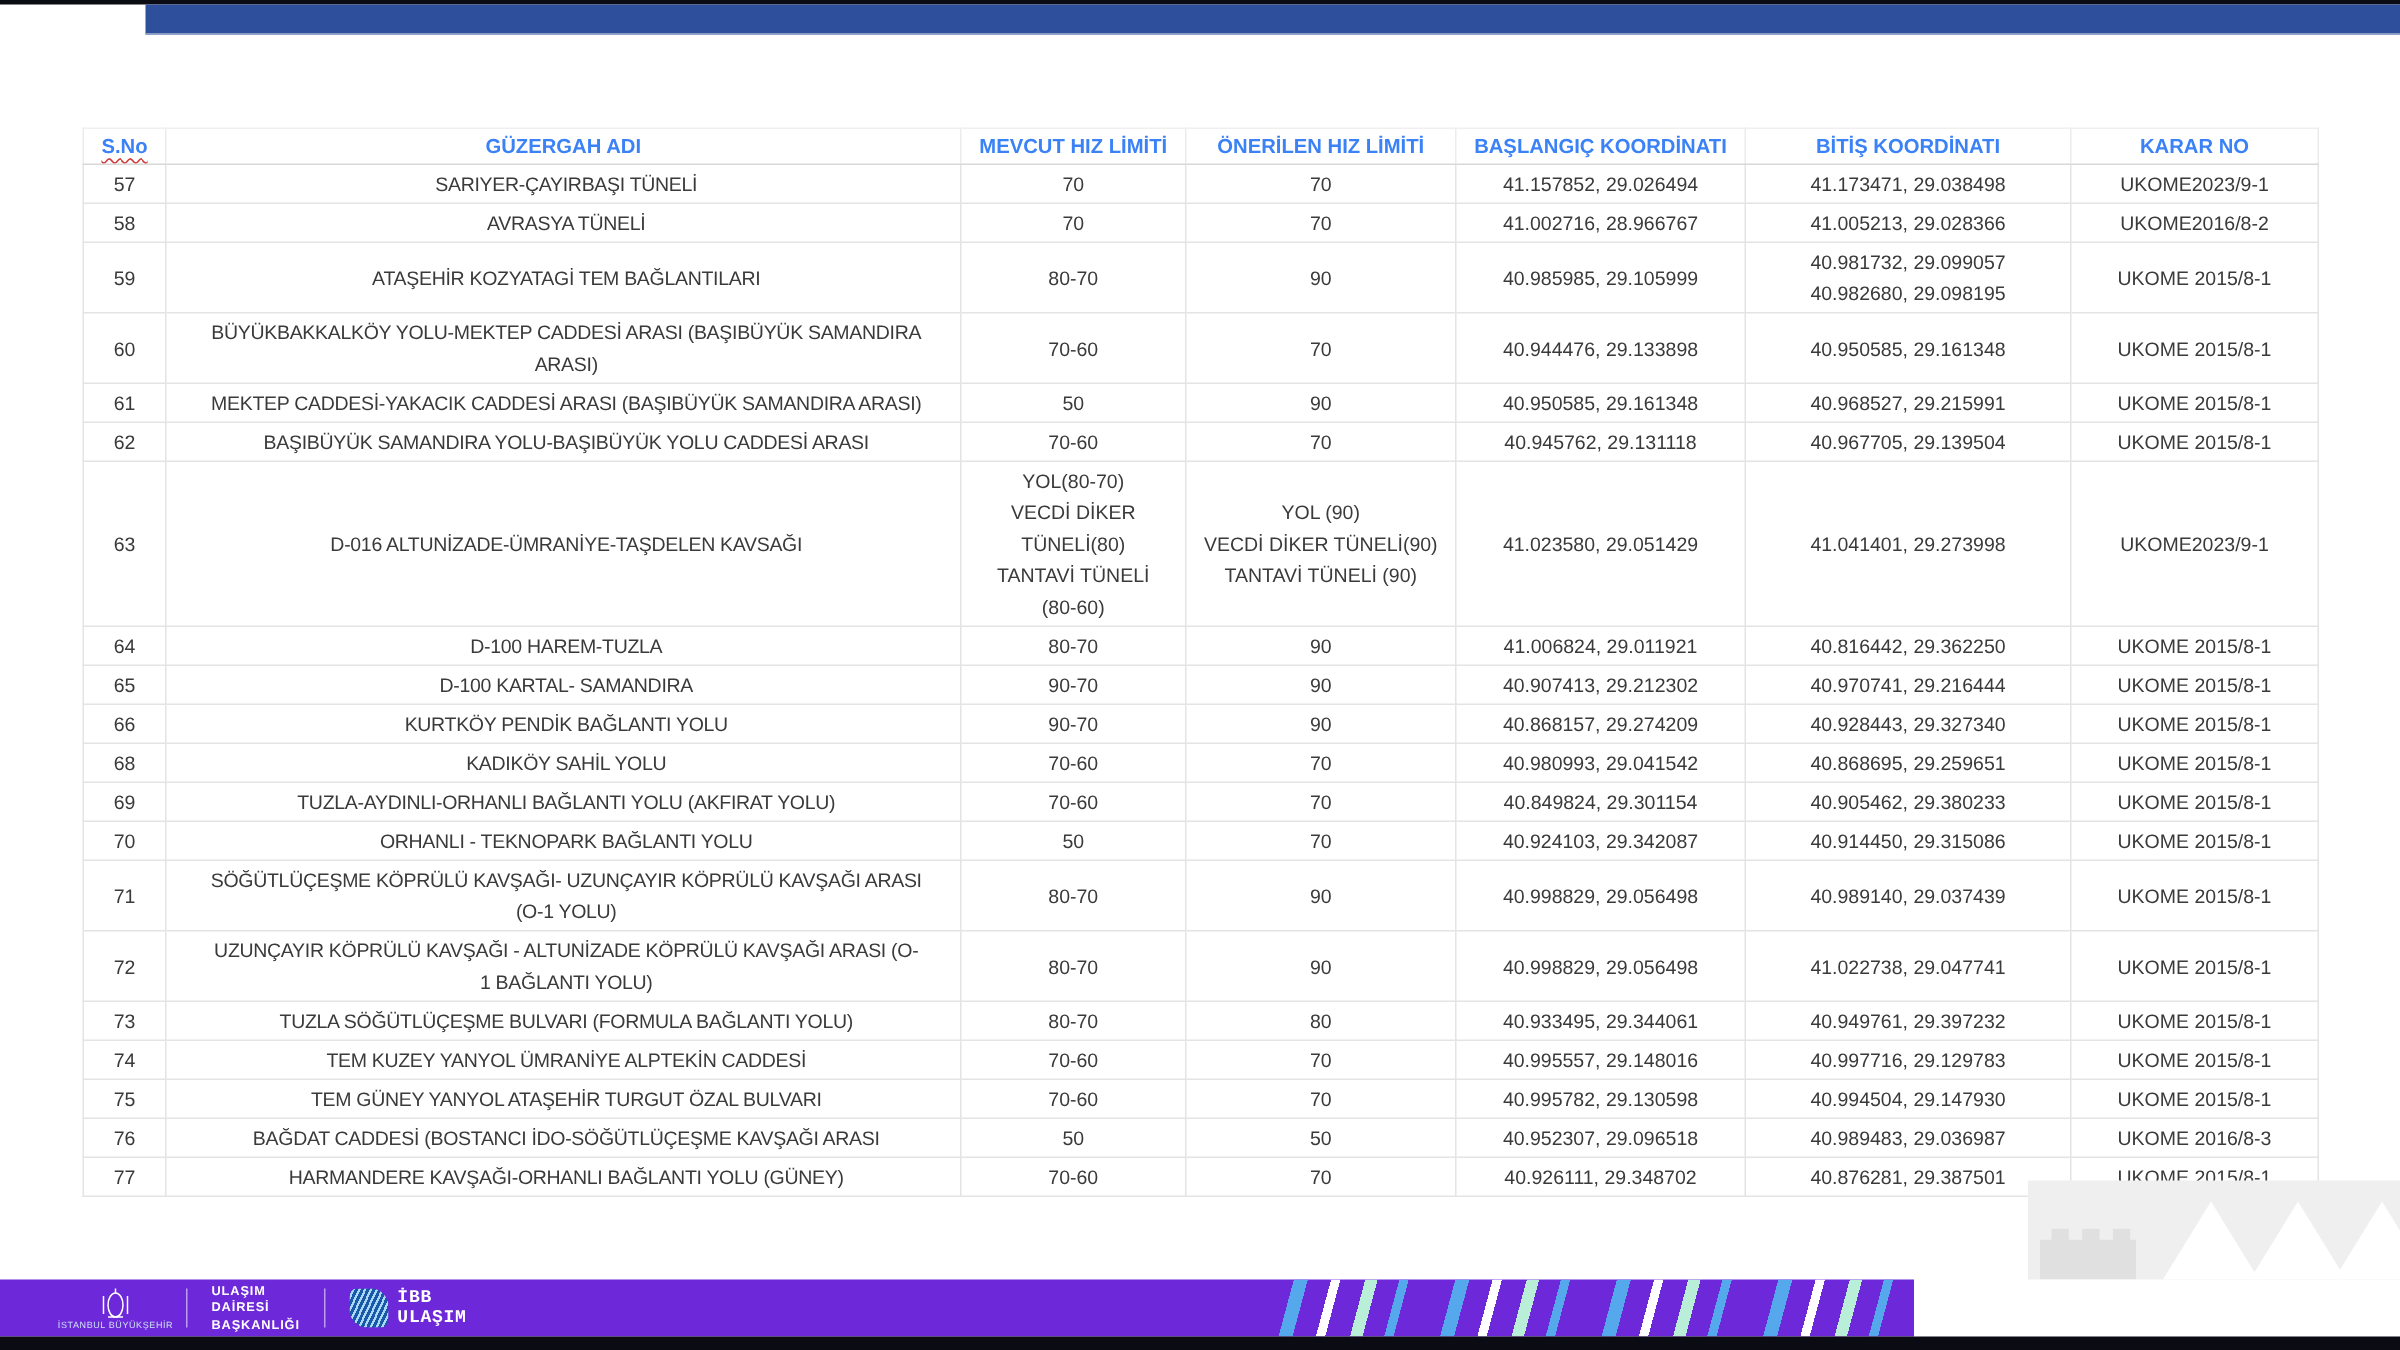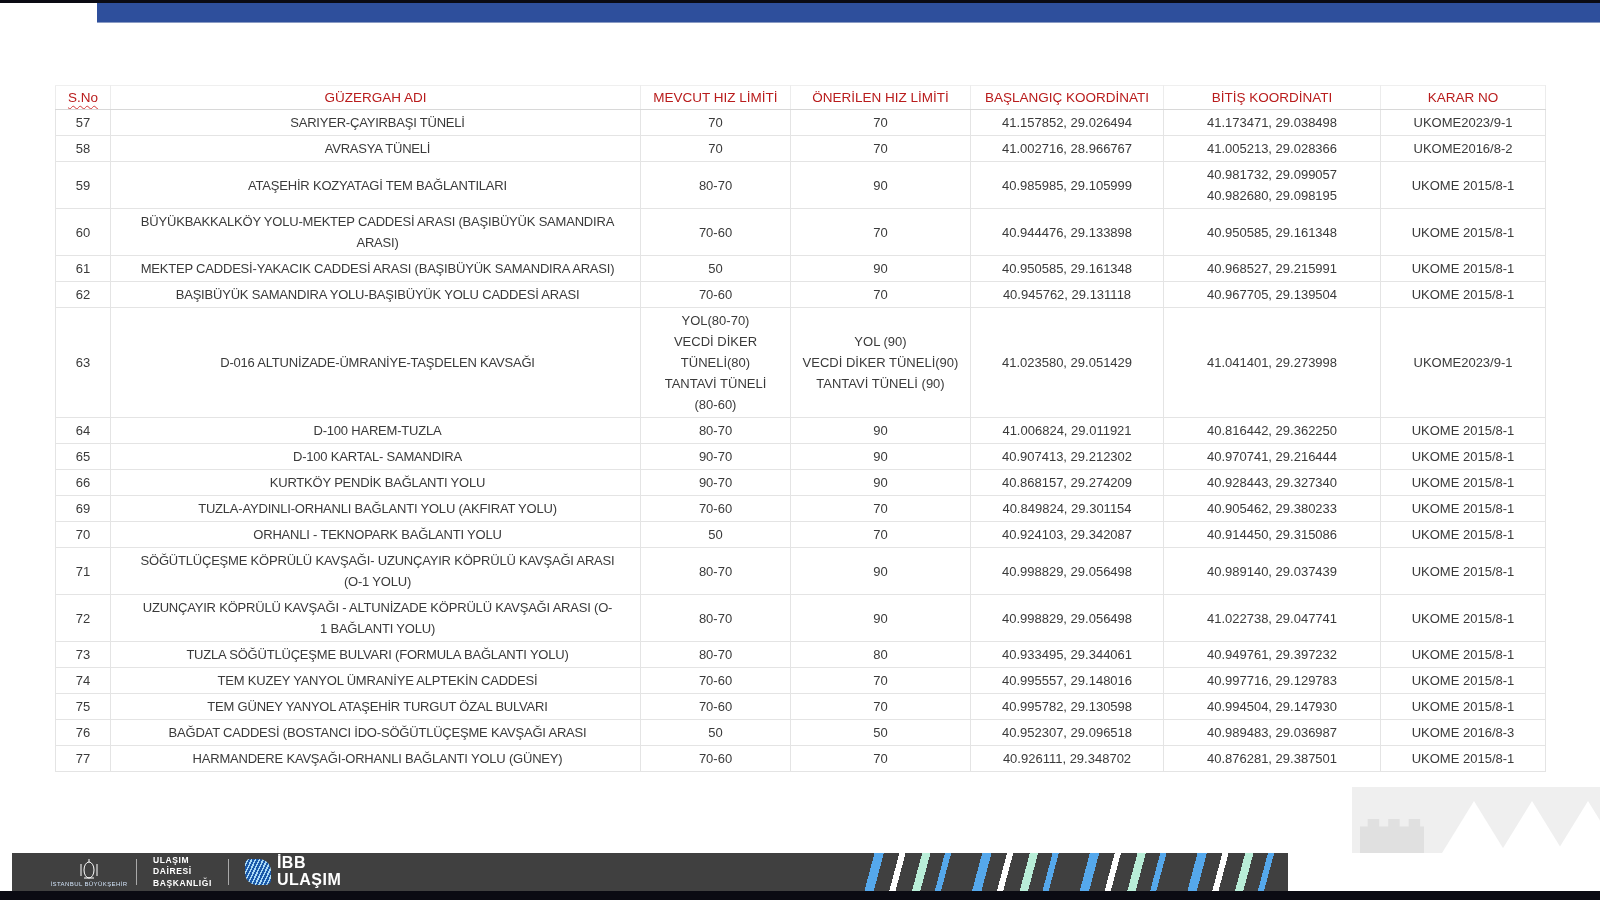--- a/index.html
+++ b/index.html
@@ -11,61 +11,61 @@
   
   .top-black{position:absolute;left:0;top:0;width:1600px;height:3px;background:#0b0b13;}
   .top-blue{position:absolute;left:97px;top:3px;width:1503px;height:19px;background:#2e4f9c;border-bottom:1px solid #8a9bc4;}
 
   
   .table-wrap{position:absolute;left:55px;top:85px;width:1490px;}
   table{border-collapse:collapse;table-layout:fixed;width:1490px;
         font-size:13px;color:#3a3a3a;}
   col.c-no{width:55px;} col.c-name{width:530px;} col.c-cur{width:150px;}
   col.c-prop{width:180px;} col.c-start{width:193px;} col.c-end{width:217px;} col.c-dec{width:165px;}
-  th{font-size:13.5px;font-weight:normal;color:#b91c1c;padding:4px 2px;
+  th{font-size:13.5px;font-weight:bold;color:#3b82f6;padding:4px 2px;
      border-bottom:1px solid #d8d8d8;border-right:1px solid #ececec;border-left:1px solid #ececec;border-top:1px solid #efefef;
      white-space:nowrap;overflow:hidden;}
   td{border:1px solid #e4e4e4;padding:2px 4px;text-align:center;vertical-align:middle;
      line-height:21px;white-space:pre-line;overflow:hidden;}
   td.name{text-align:center;padding-left:8px;letter-spacing:-0.2px;}
   th.sno-th span{
      text-decoration:underline;
      text-decoration-style:wavy;
      text-decoration-color:#d23b3b;
      text-decoration-thickness:1px;
      text-underline-offset:3px;}
 
   
   .deco-gray{position:absolute;left:1352px;top:787px;width:248px;height:66px;background:#efefef;overflow:hidden;}
   .castle{position:absolute;left:8px;bottom:0;width:64px;height:34px;background:#e0e0e0;
     clip-path:polygon(0 100%,0 22%,12% 22%,12% 0,30% 0,30% 22%,44% 22%,44% 0,62% 0,62% 22%,76% 22%,76% 0,94% 0,94% 22%,100% 22%,100% 100%);}
   .tri{position:absolute;bottom:0;width:0;height:0;border-left:32px solid transparent;border-right:32px solid transparent;border-bottom:52px solid #ffffff;}
   .tri.t1{left:90px;} .tri.t2{left:148px;} .tri.t3{left:204px;}
 
   
-  .footer-bar{position:absolute;left:12px;top:853px;width:1276px;height:38px;background:#404040;overflow:hidden;}
+  .footer-bar{position:absolute;left:0;top:853px;width:1276px;height:38px;background:#6d28d9;overflow:hidden;}
   .footer-pattern{position:absolute;right:0;top:0;width:430px;height:38px;
     background:
       repeating-linear-gradient(105deg,
         transparent 0 16px, #55a8ec 16px 25px,
         transparent 25px 40px, #ffffff 40px 46px,
         transparent 46px 62px, #b9eed8 62px 70px,
         transparent 70px 84px, #55a8ec 84px 90px,
         transparent 90px 104px);}
   .footer-left{position:absolute;left:46px;top:0;height:38px;display:flex;align-items:center;gap:16px;color:#ffffff;}
   .emblem-box{display:flex;flex-direction:column;align-items:center;width:62px;}
   .emblem-caption{font-size:6px;letter-spacing:0.4px;margin-top:1px;color:#cfe0f5;white-space:nowrap;}
   .vdiv{width:1px;height:26px;background:rgba(255,255,255,0.55);}
   .dept-text{font-size:8.5px;font-weight:bold;letter-spacing:0.6px;line-height:1.3;white-space:pre-line;}
   .brand{display:flex;align-items:center;gap:6px;}
   .brand-icon{width:26px;height:26px;border-radius:5px 12px 5px 12px;
     background:
       repeating-linear-gradient(115deg, rgba(26,88,169,0) 0 2px, #a9d9f6 2px 3.5px),
       #1a58a9;}
-  .brand-text{font-size:16px;font-weight:bold;line-height:1.05;white-space:pre-line;letter-spacing:0.5px;}
+  .brand-text{font-size:12px;font-weight:bold;line-height:1.05;white-space:pre-line;letter-spacing:0.5px;font-family:Liberation Mono, monospace;}
   .bottom-black{position:absolute;left:0;top:891px;width:1600px;height:9px;background:#0b0b13;}
 </style>
 </head>
 <body>
 
 <div class="top-black"></div>
 <div class="top-blue"></div>
 
 <div class="table-wrap">
   <table>
@@ -179,20 +179,29 @@
           <td>40.970741, 29.216444</td>
           <td>UKOME 2015/8-1</td>
         </tr>
         <tr>
           <td>66</td>
           <td class="name">KURTKÖY PENDİK BAĞLANTI YOLU</td>
           <td>90-70</td>
           <td>90</td>
           <td>40.868157, 29.274209</td>
           <td>40.928443, 29.327340</td>
+          <td>UKOME 2015/8-1</td>
+        </tr>
+        <tr>
+          <td>68</td>
+          <td class="name">KADIKÖY SAHİL YOLU</td>
+          <td>70-60</td>
+          <td>70</td>
+          <td>40.980993, 29.041542</td>
+          <td>40.868695, 29.259651</td>
           <td>UKOME 2015/8-1</td>
         </tr>
         <tr>
           <td>69</td>
           <td class="name">TUZLA-AYDINLI-ORHANLI BAĞLANTI YOLU (AKFIRAT YOLU)</td>
           <td>70-60</td>
           <td>70</td>
           <td>40.849824, 29.301154</td>
           <td>40.905462, 29.380233</td>
           <td>UKOME 2015/8-1</td>

